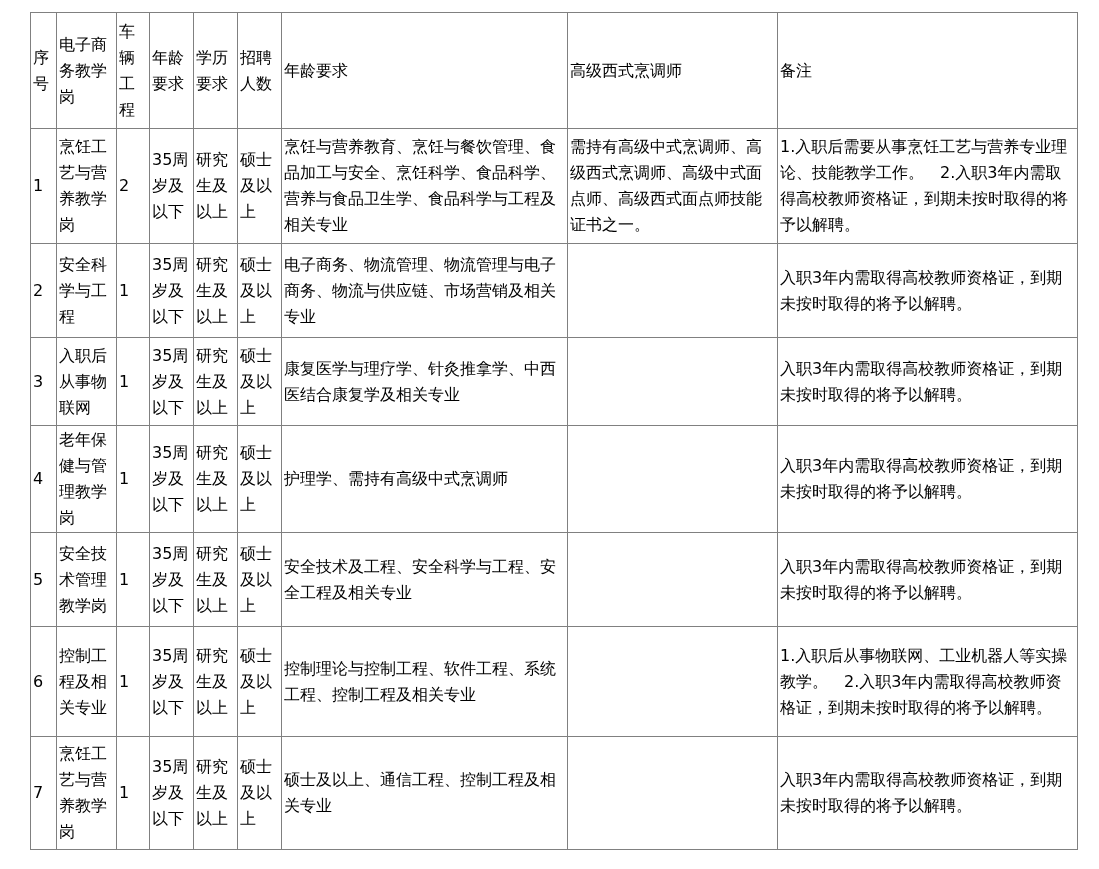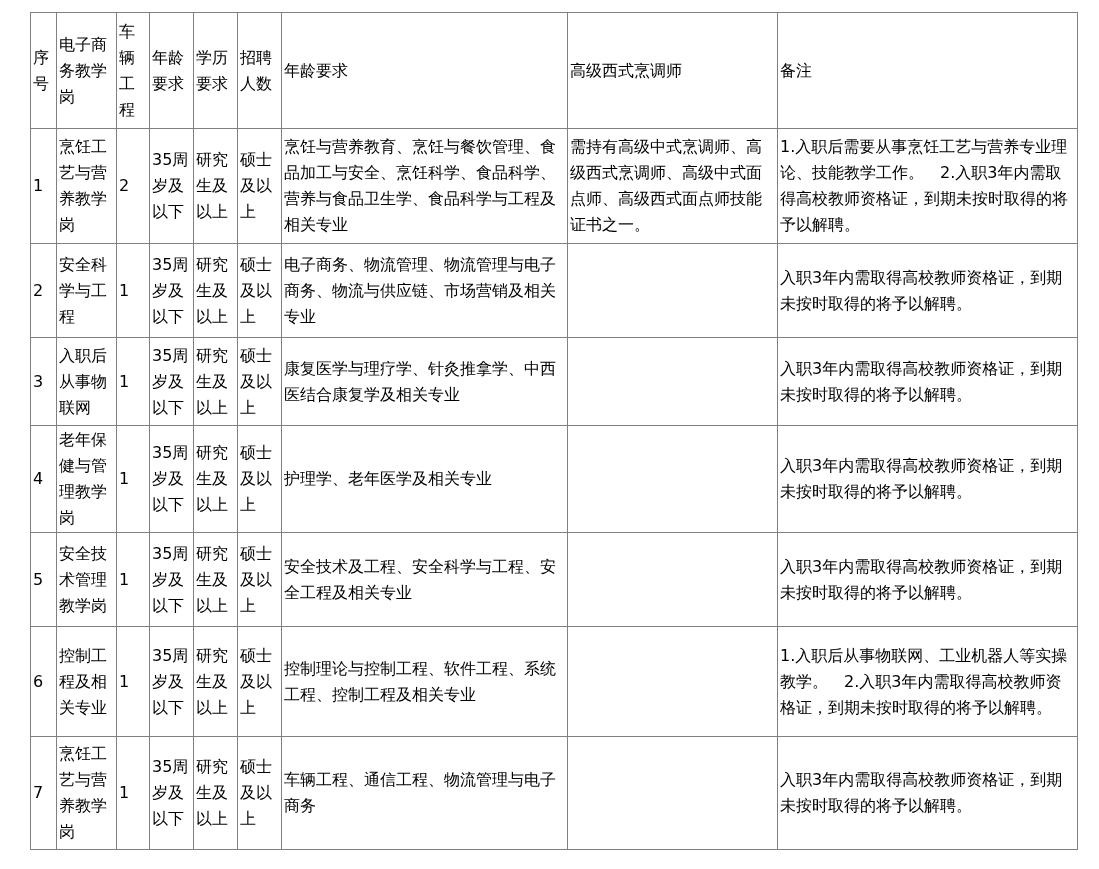--- a/index.html
+++ b/index.html
@@ -90,21 +90,21 @@
         <td></td>
         <td>入职3年内需取得高校教师资格证，到期未按时取得的将予以解聘。</td>
       </tr>
       <tr style="height:103px">
         <td>4</td>
         <td>老年保健与管理教学岗</td>
         <td>1</td>
         <td>35周岁及以下</td>
         <td>研究生及以上</td>
         <td>硕士及以上</td>
-        <td>护理学、老年医学及相关专业</td>
+        <td>护理学、需持有高级中式烹调师</td>
         <td></td>
         <td>入职3年内需取得高校教师资格证，到期未按时取得的将予以解聘。</td>
       </tr>
       <tr style="height:94px">
         <td>5</td>
         <td>安全技术管理教学岗</td>
         <td>1</td>
         <td>35周岁及以下</td>
         <td>研究生及以上</td>
         <td>硕士及以上</td>
@@ -123,19 +123,19 @@
         <td></td>
         <td>1.入职后从事物联网、工业机器人等实操教学。　2.入职3年内需取得高校教师资格证，到期未按时取得的将予以解聘。</td>
       </tr>
       <tr style="height:113px">
         <td>7</td>
         <td>烹饪工艺与营养教学岗</td>
         <td>1</td>
         <td>35周岁及以下</td>
         <td>研究生及以上</td>
         <td>硕士及以上</td>
-        <td>车辆工程、通信工程、物流管理与电子商务</td>
+        <td>硕士及以上、通信工程、控制工程及相关专业</td>
         <td></td>
         <td>入职3年内需取得高校教师资格证，到期未按时取得的将予以解聘。</td>
       </tr>
     </tbody>
   </table>
 </div>
 
 </body></html>

